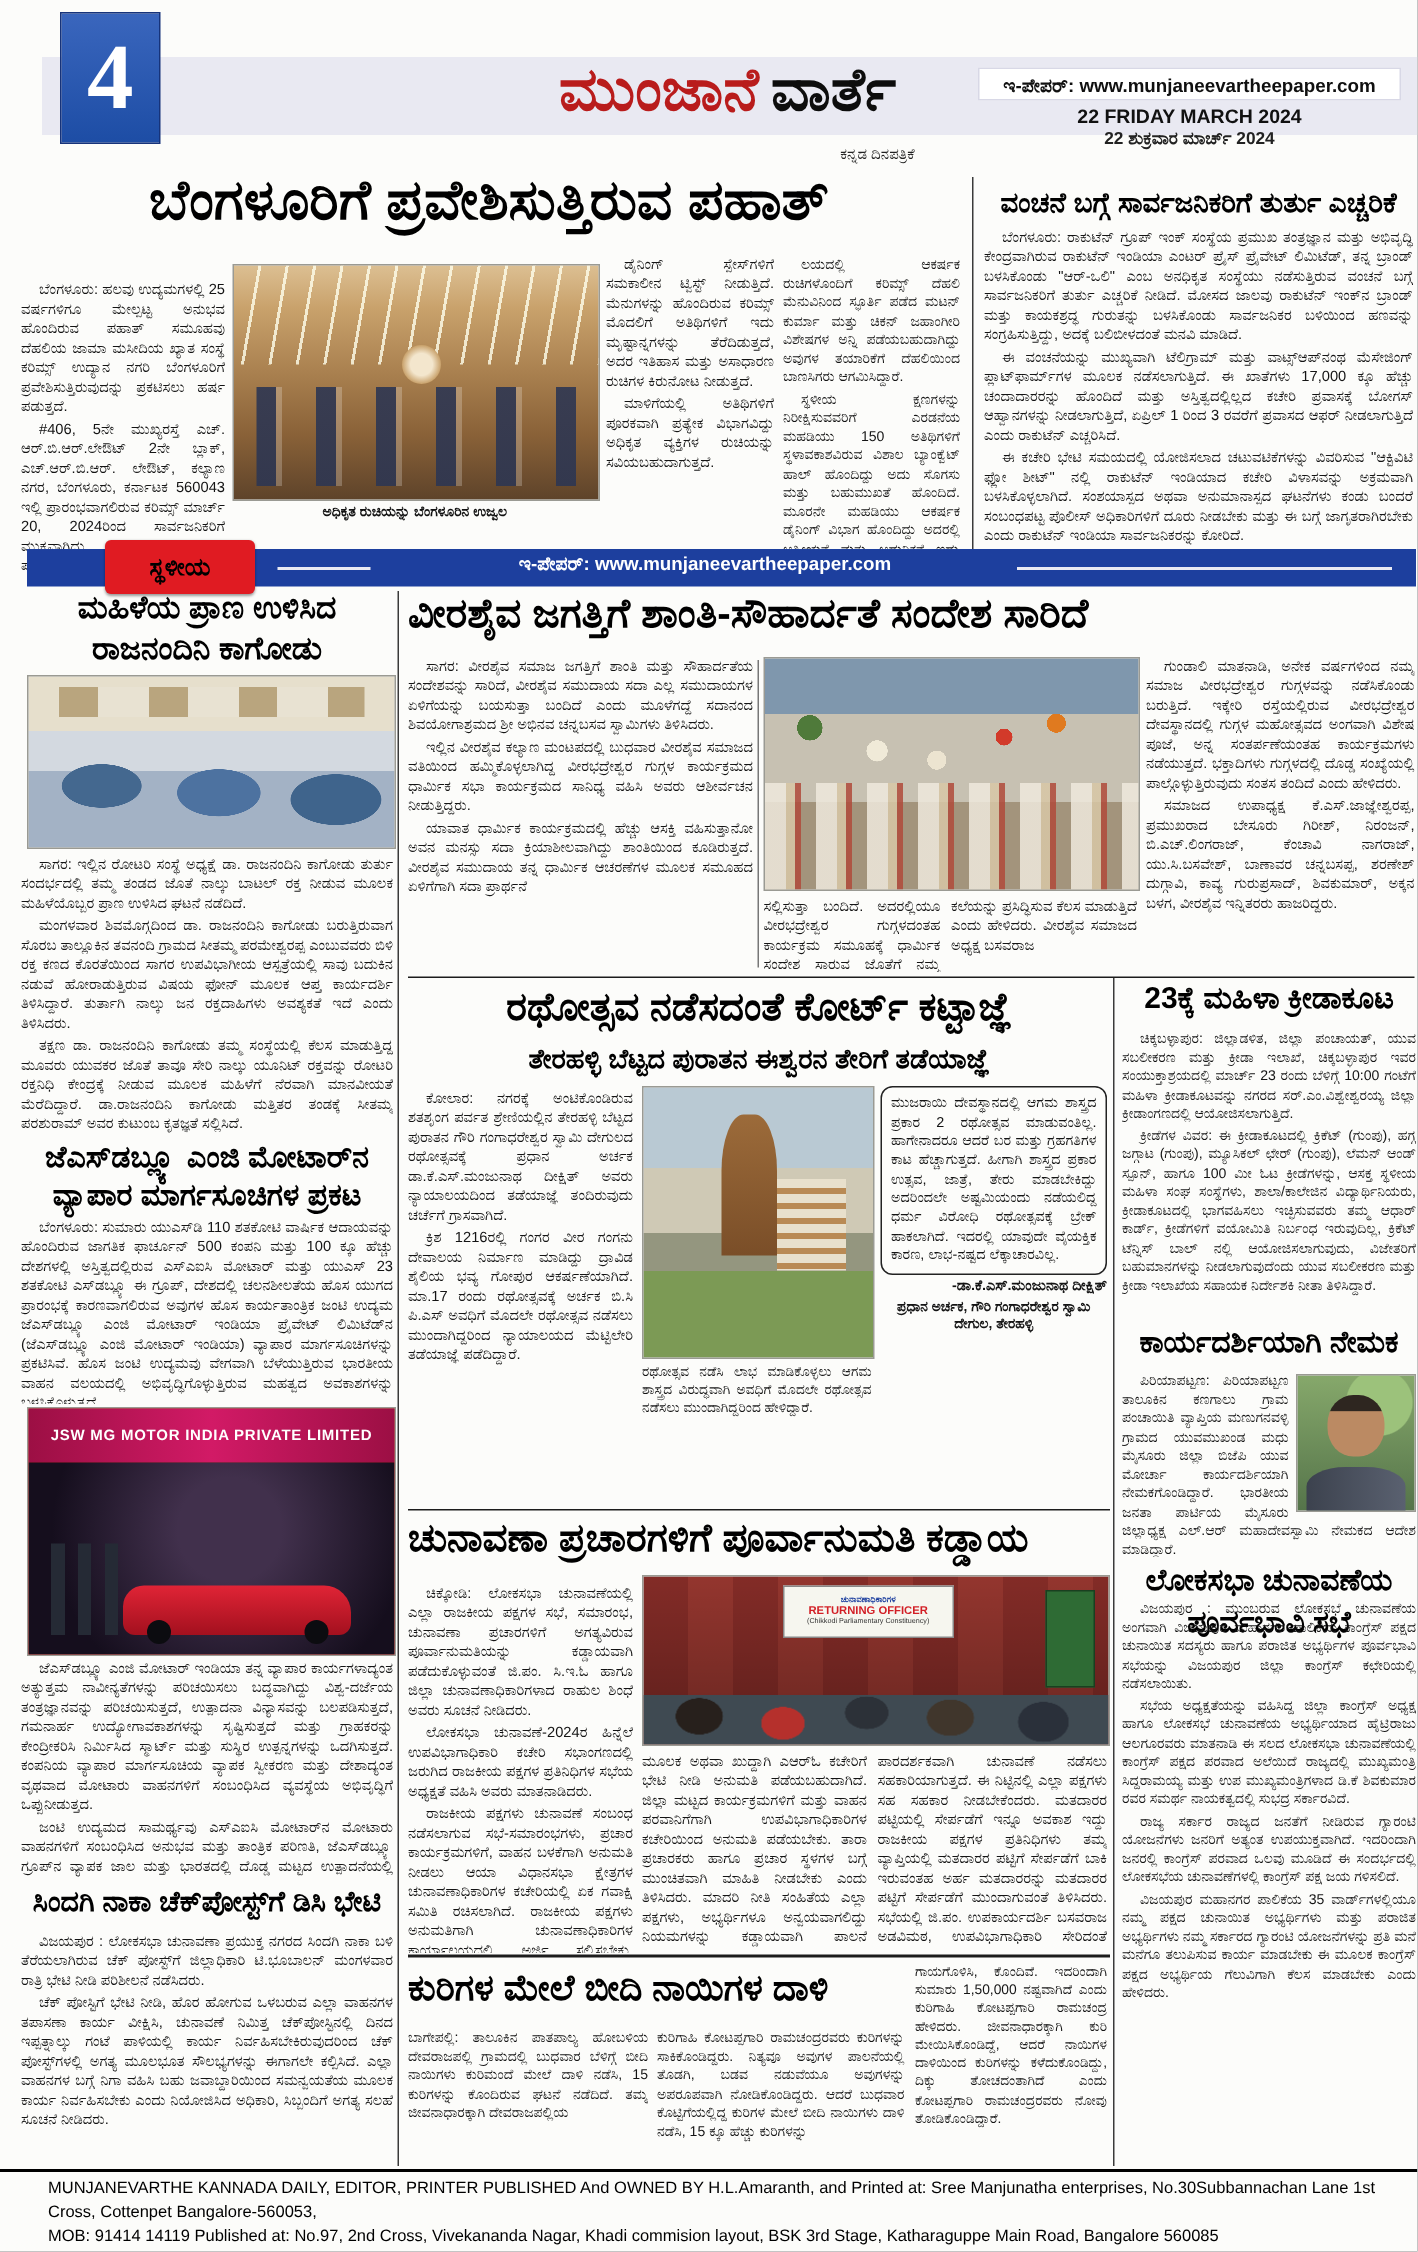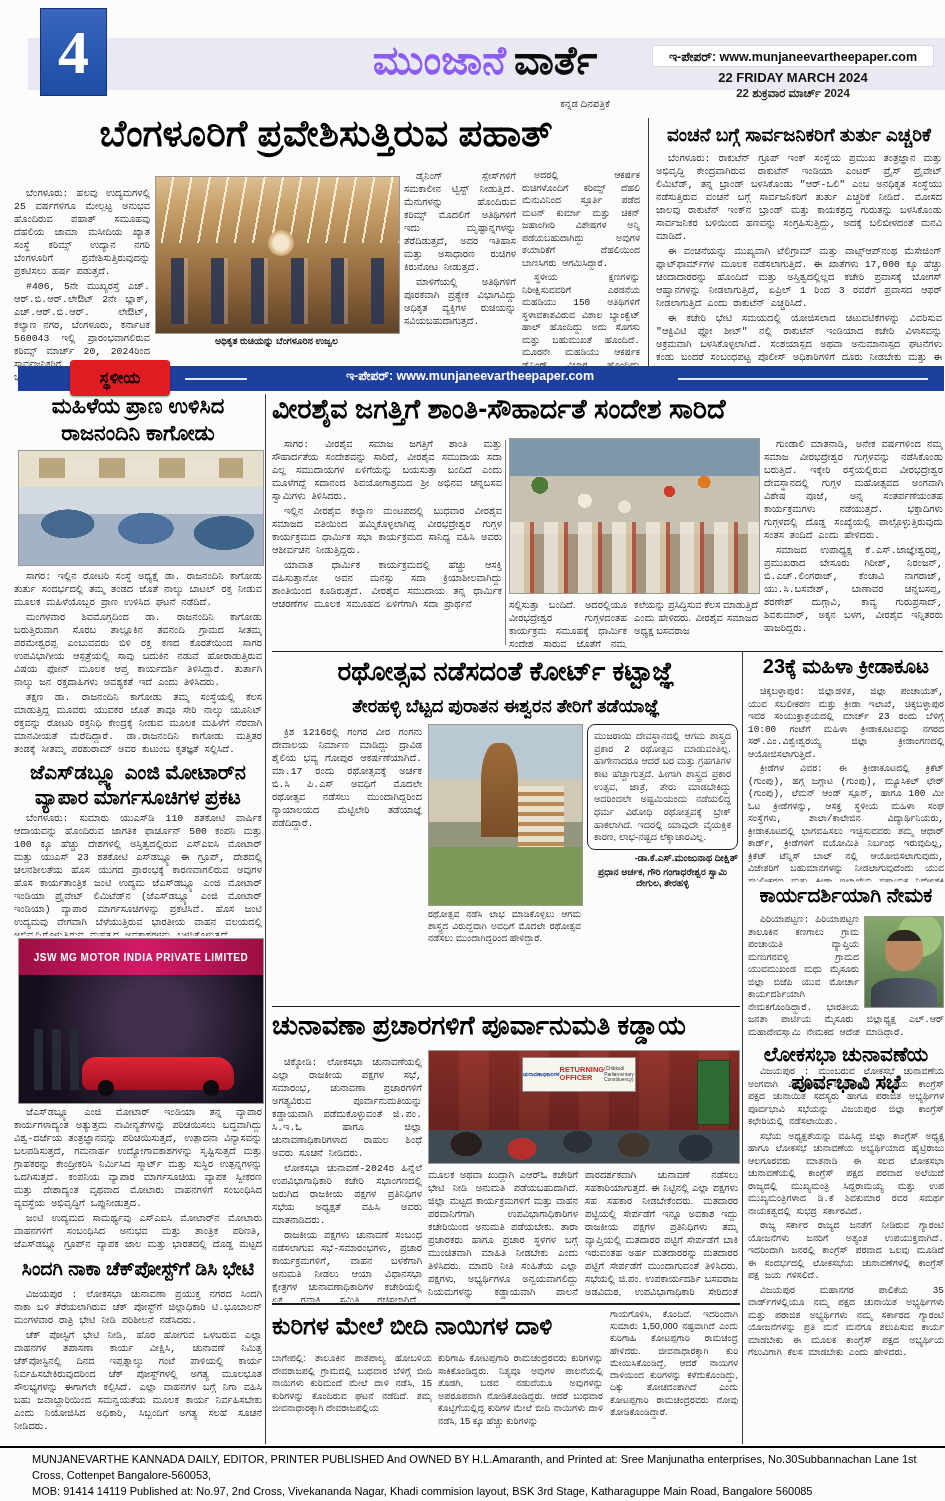--- a/index.html
+++ b/index.html
@@ -2,30 +2,30 @@
 <html><head>
 <meta charset="utf-8">
 <style>
   html,body{margin:0;padding:0;background:#9a9a9a;}
   .page{position:relative;width:945px;height:1501px;background:#fcfcfa;overflow:hidden;
         font-family:"Liberation Sans","DejaVu Sans",sans-serif;color:#141414;}
   .abs{position:absolute;box-sizing:border-box;}
   .vline{position:absolute;width:1px;background:#3a3a3a;}
   .hline{position:absolute;height:1px;background:#1c1c1c;}
   .body-text{font-size:9.8px;line-height:1.33;text-align:justify;overflow:hidden;}
-  .body-text p{margin:0 0 2px 0;text-indent:12px;font-family:Liberation Mono, monospace;}
+  .body-text p{margin:0 0 2px 0;text-indent:12px;}
   .kn-head{font-weight:bold;color:#000;}
   .center{text-align:center;}
   
   .header-strip{left:28px;top:38px;width:917px;height:52px;background:#e9e9f2;}
   .page-num{left:40px;top:8px;width:67px;height:88px;background:linear-gradient(180deg,#3a66bd,#1d4da5);
             display:flex;align-items:center;justify-content:center;border:1px solid #16337a;}
   .page-num span{color:#fff;font-family:"Liberation Serif","DejaVu Serif",serif;font-size:62px;font-weight:bold;}
   .masthead{left:300px;top:38px;width:370px;height:58px;text-align:center;font-weight:bold;font-size:40px;white-space:nowrap;}
-  .m-red{color:#8b5cf6;}
+  .m-red{color:#b91c1c;}
   .m-black{color:#0d0d0d;margin-left:8px;}
   .tagline{left:520px;top:98px;width:130px;font-size:10px;text-align:center;color:#222;}
   .epaper-top{left:652px;top:45px;width:282px;height:22px;background:#fff;border:1px solid #d8d8e6;
               font-size:12.5px;font-weight:bold;text-align:center;line-height:22px;color:#101010;}
   .date-en{left:652px;top:70px;width:282px;font-size:13px;font-weight:bold;text-align:center;color:#111;}
   .date-kn{left:652px;top:87px;width:282px;font-size:11.5px;font-weight:bold;text-align:center;color:#222;}
   
   .blue-bar{left:18px;top:366px;width:926px;height:25px;background:#1d3f9e;}
   .local-badge{left:70px;top:360px;width:100px;height:36px;background:#e01b22;border-radius:4px;
                color:#000000;font-weight:bold;font-size:16px;display:flex;align-items:center;justify-content:center;
@@ -82,21 +82,21 @@
   .ph6-car{position:absolute;left:26%;bottom:10%;width:62%;height:26%;border-radius:14px 18px 8px 8px;
        background:linear-gradient(180deg,#e02436,#a3101e);}
   .ph6-car:before,.ph6-car:after{content:"";position:absolute;bottom:-6px;width:16px;height:16px;border-radius:50%;background:#0c0c10;}
   .ph6-car:before{left:10%;} .ph6-car:after{right:10%;}
   .ph6-men{position:absolute;left:6%;bottom:10%;width:22%;height:48%;
        background:repeating-linear-gradient(90deg,#252a35 0 9px,transparent 9px 18px);}
   
   .ph7{background:linear-gradient(180deg,rgba(0,0,0,.08),rgba(0,0,0,.3) 82%),
        repeating-linear-gradient(90deg,#8e2f2a 0 30px,#a03a32 30px 60px);}
   .ph7 .banner{position:absolute;left:30%;top:5%;width:36%;height:30%;background:#f6f6ef;border:1px solid #888;
-       display:flex;flex-direction:row;align-items:center;justify-content:center;line-height:1.15;}
+       display:flex;flex-direction:column;align-items:center;justify-content:center;line-height:1.15;}
   .ph7 .banner .b1{font-size:5.5px;color:#1d3f9e;font-weight:bold;}
   .ph7 .banner .b2{font-size:7.5px;color:#d21f26;font-weight:bold;}
   .ph7 .banner .b3{font-size:4.8px;color:#333;}
   .ph7 .door{position:absolute;right:3%;top:8%;width:10%;height:56%;background:#2e6b34;border:1px solid #194020;}
   .ph7 .people{position:absolute;left:0;bottom:0;width:100%;height:42%;
        background:radial-gradient(ellipse 26px 20px at 12% 60%,#27201c 0 60%,transparent 61%),
                   radial-gradient(ellipse 24px 18px at 30% 70%,#b5302c 0 60%,transparent 61%),
                   radial-gradient(ellipse 24px 18px at 48% 55%,#2c3138 0 60%,transparent 61%),
                   radial-gradient(ellipse 26px 20px at 66% 62%,#40362c 0 60%,transparent 61%),
                   radial-gradient(ellipse 28px 22px at 86% 68%,#2a303a 0 60%,transparent 61%),
@@ -138,21 +138,21 @@
     <div class="medallion"></div>
     <div class="people"></div>
   </div>
   <div class="abs caption" style="left:155px;top:336px;width:243px;">ಅಧಿಕೃತ ರುಚಿಯನ್ನು ಬೆಂಗಳೂರಿನ ಉಜ್ವಲ</div>
 
   <div class="abs body-text" style="left:404px;top:170px;width:112px;height:196px;">
     <p>ಡೈನಿಂಗ್ ಸ್ಪೇಸ್‌ಗಳಿಗೆ ಸಮಕಾಲೀನ ಟ್ವಿಸ್ಟ್ ನೀಡುತ್ತಿದೆ. ಮೆನುಗಳನ್ನು ಹೊಂದಿರುವ ಕರಿಮ್ಸ್ ಮೊದಲಿಗೆ ಅತಿಥಿಗಳಿಗೆ ಇದು ಮೃಷ್ಟಾನ್ನಗಳನ್ನು ತೆರೆದಿಡುತ್ತದೆ, ಅದರ ಇತಿಹಾಸ ಮತ್ತು ಅಸಾಧಾರಣ ರುಚಿಗಳ ಕಿರುನೋಟ ನೀಡುತ್ತದೆ.</p>
     <p>ಮಾಳಿಗೆಯಲ್ಲಿ ಅತಿಥಿಗಳಿಗೆ ಪೂರಕವಾಗಿ ಪ್ರತ್ಯೇಕ ವಿಭಾಗವಿದ್ದು ಅಧಿಕೃತ ವ್ಯಕ್ತಿಗಳ ರುಚಿಯನ್ನು ಸವಿಯಬಹುದಾಗುತ್ತದೆ.</p>
   </div>
   <div class="abs body-text" style="left:522px;top:170px;width:118px;height:196px;font-size:9.4px;">
-    <p>ಅದರಲ್ಲಿ ಆಕರ್ಷಕ ರುಚಿಗಳೊಂದಿಗೆ ಕರಿಮ್ಸ್ ದೆಹಲಿ ಮೆನುವಿನಿಂದ ಸ್ಫೂರ್ತಿ ಪಡೆದ ಮಟನ್ ಕುರ್ಮಾ ಮತ್ತು ಚಿಕನ್ ಜಹಾಂಗೀರಿ ವಿಶೇಷಗಳ ಅನ್ನಿ ಪಡೆಯಬಹುದಾಗಿದ್ದು ಅವುಗಳ ತಯಾರಿಕೆಗೆ ದೆಹಲಿಯಿಂದ ಬಾಣಸಿಗರು ಆಗಮಿಸಿದ್ದಾರೆ.</p>
+    <p>ಲಯದಲ್ಲಿ ಆಕರ್ಷಕ ರುಚಿಗಳೊಂದಿಗೆ ಕರಿಮ್ಸ್ ದೆಹಲಿ ಮೆನುವಿನಿಂದ ಸ್ಫೂರ್ತಿ ಪಡೆದ ಮಟನ್ ಕುರ್ಮಾ ಮತ್ತು ಚಿಕನ್ ಜಹಾಂಗೀರಿ ವಿಶೇಷಗಳ ಅನ್ನಿ ಪಡೆಯಬಹುದಾಗಿದ್ದು ಅವುಗಳ ತಯಾರಿಕೆಗೆ ದೆಹಲಿಯಿಂದ ಬಾಣಸಿಗರು ಆಗಮಿಸಿದ್ದಾರೆ.</p>
     <p>ಸ್ಥಳೀಯ ಕ್ಷಣಗಳನ್ನು ನಿರೀಕ್ಷಿಸುವವರಿಗೆ ಎರಡನೆಯ ಮಹಡಿಯು 150 ಅತಿಥಿಗಳಿಗೆ ಸ್ಥಳಾವಕಾಶವಿರುವ ವಿಶಾಲ ಬ್ಯಾಂಕ್ವೆಟ್ ಹಾಲ್ ಹೊಂದಿದ್ದು ಅದು ಸೊಗಸು ಮತ್ತು ಬಹುಮುಖತೆ ಹೊಂದಿದೆ. ಮೂರನೇ ಮಹಡಿಯು ಆಕರ್ಷಕ ಡೈನಿಂಗ್ ವಿಭಾಗ ಹೊಂದಿದ್ದು ಅದರಲ್ಲಿ ಆತ್ಮೀಯತೆ ಮತ್ತು ಆಧುನಿಕತೆ ಇದ್ದು ಅತಿಥಿಗಳು ಕರಿಮ್ಸ್ ಖ್ಯಾತಿ ಪಡೆದಿರುವ ತಿನಿಸುಗಳನ್ನು ಆನಂದಿಸಬಹುದು.</p>
   </div>
 
   <div class="vline" style="left:648px;top:118px;height:248px;"></div>
 
   <div class="abs kn-head center" style="left:656px;top:124px;width:286px;font-size:18.5px;">ವಂಚನೆ ಬಗ್ಗೆ ಸಾರ್ವಜನಿಕರಿಗೆ ತುರ್ತು ಎಚ್ಚರಿಕೆ</div>
   <div class="abs body-text" style="left:656px;top:152px;width:286px;height:213px;">
     <p>ಬೆಂಗಳೂರು: ರಾಕುಟೆನ್ ಗ್ರೂಪ್ ಇಂಕ್ ಸಂಸ್ಥೆಯ ಪ್ರಮುಖ ತಂತ್ರಜ್ಞಾನ ಮತ್ತು ಅಭಿವೃದ್ಧಿ ಕೇಂದ್ರವಾಗಿರುವ ರಾಕುಟೆನ್ ಇಂಡಿಯಾ ಎಂಟರ್ ಪ್ರೈಸ್ ಪ್ರೈವೇಟ್ ಲಿಮಿಟೆಡ್, ತನ್ನ ಬ್ರಾಂಡ್ ಬಳಸಿಕೊಂಡು "ಆರ್-ಒಲಿ" ಎಂಬ ಅನಧಿಕೃತ ಸಂಸ್ಥೆಯು ನಡೆಸುತ್ತಿರುವ ವಂಚನೆ ಬಗ್ಗೆ ಸಾರ್ವಜನಿಕರಿಗೆ ತುರ್ತು ಎಚ್ಚರಿಕೆ ನೀಡಿದೆ. ಮೋಸದ ಜಾಲವು ರಾಕುಟೆನ್ ಇಂಕ್‌ನ ಬ್ರಾಂಡ್ ಮತ್ತು ಕಾಯಕಶ್ರದ್ಧ ಗುರುತನ್ನು ಬಳಸಿಕೊಂಡು ಸಾರ್ವಜನಿಕರ ಬಳಿಯಿಂದ ಹಣವನ್ನು ಸಂಗ್ರಹಿಸುತ್ತಿದ್ದು, ಅದಕ್ಕೆ ಬಲಿಬೀಳದಂತೆ ಮನವಿ ಮಾಡಿದೆ.</p>
     <p>ಈ ವಂಚನೆಯನ್ನು ಮುಖ್ಯವಾಗಿ ಟೆಲಿಗ್ರಾಮ್ ಮತ್ತು ವಾಟ್ಸ್‌ಆಪ್‌ನಂಥ ಮೆಸೇಜಿಂಗ್ ಪ್ಲಾಟ್‌ಫಾರ್ಮ್‌ಗಳ ಮೂಲಕ ನಡೆಸಲಾಗುತ್ತಿದೆ. ಈ ಖಾತೆಗಳು 17,000 ಕ್ಕೂ ಹೆಚ್ಚು ಚಂದಾದಾರರನ್ನು ಹೊಂದಿದೆ ಮತ್ತು ಅಸ್ತಿತ್ವದಲ್ಲಿಲ್ಲದ ಕಚೇರಿ ಪ್ರವಾಸಕ್ಕೆ ಬೋಗಸ್ ಆಹ್ವಾನಗಳನ್ನು ನೀಡಲಾಗುತ್ತಿದೆ, ಏಪ್ರಿಲ್ 1 ರಿಂದ 3 ರವರೆಗೆ ಪ್ರವಾಸದ ಆಫರ್ ನೀಡಲಾಗುತ್ತಿದೆ ಎಂದು ರಾಕುಟೆನ್ ಎಚ್ಚರಿಸಿದೆ.</p>
     <p>ಈ ಕಚೇರಿ ಭೇಟಿ ಸಮಯದಲ್ಲಿ ಯೋಜಿಸಲಾದ ಚಟುವಟಿಕೆಗಳನ್ನು ವಿವರಿಸುವ "ಆಕ್ಟಿವಿಟಿ ಫ್ಲೋ ಶೀಟ್" ನಲ್ಲಿ ರಾಕುಟೆನ್ ಇಂಡಿಯಾದ ಕಚೇರಿ ವಿಳಾಸವನ್ನು ಅಕ್ರಮವಾಗಿ ಬಳಸಿಕೊಳ್ಳಲಾಗಿದೆ. ಸಂಶಯಾಸ್ಪದ ಅಥವಾ ಅನುಮಾನಾಸ್ಪದ ಘಟನೆಗಳು ಕಂಡು ಬಂದರೆ ಸಂಬಂಧಪಟ್ಟ ಪೊಲೀಸ್ ಅಧಿಕಾರಿಗಳಿಗೆ ದೂರು ನೀಡಬೇಕು ಮತ್ತು ಈ ಬಗ್ಗೆ ಜಾಗೃತರಾಗಿರಬೇಕು ಎಂದು ರಾಕುಟೆನ್ ಇಂಡಿಯಾ ಸಾರ್ವಜನಿಕರನ್ನು ಕೋರಿದೆ.</p>
@@ -218,20 +218,21 @@
     <p>ಗುಂಡಾಲಿ ಮಾತನಾಡಿ, ಅನೇಕ ವರ್ಷಗಳಿಂದ ನಮ್ಮ ಸಮಾಜ ವೀರಭದ್ರೇಶ್ವರ ಗುಗ್ಗಳವನ್ನು ನಡೆಸಿಕೊಂಡು ಬರುತ್ತಿದೆ. ಇಕ್ಕೇರಿ ರಸ್ತೆಯಲ್ಲಿರುವ ವೀರಭದ್ರೇಶ್ವರ ದೇವಸ್ಥಾನದಲ್ಲಿ ಗುಗ್ಗಳ ಮಹೋತ್ಸವದ ಅಂಗವಾಗಿ ವಿಶೇಷ ಪೂಜೆ, ಅನ್ನ ಸಂತರ್ಪಣೆಯಂತಹ ಕಾರ್ಯಕ್ರಮಗಳು ನಡೆಯುತ್ತದೆ. ಭಕ್ತಾದಿಗಳು ಗುಗ್ಗಳದಲ್ಲಿ ದೊಡ್ಡ ಸಂಖ್ಯೆಯಲ್ಲಿ ಪಾಲ್ಗೊಳ್ಳುತ್ತಿರುವುದು ಸಂತಸ ತಂದಿದೆ ಎಂದು ಹೇಳಿದರು.</p>
     <p>ಸಮಾಜದ ಉಪಾಧ್ಯಕ್ಷ ಕೆ.ಎಸ್.ಜಾಜ್ಞೇಶ್ವರಪ್ಪ, ಪ್ರಮುಖರಾದ ಬೇಸೂರು ಗಿರೀಶ್, ನಿರಂಜನ್, ಬಿ.ಎಚ್.ಲಿಂಗರಾಜ್, ಕೆಂಚಾವಿ ನಾಗರಾಜ್, ಯು.ಸಿ.ಬಸವೇಶ್, ಬಾಣಾವರ ಚನ್ನಬಸಪ್ಪ, ಶರಣೇಶ್ ದುಗ್ಗಾವಿ, ಕಾವ್ಯ ಗುರುಪ್ರಸಾದ್, ಶಿವಕುಮಾರ್, ಅಕ್ಕನ ಬಳಗ, ವೀರಶೈವ ಇನ್ನಿತರರು ಹಾಜರಿದ್ದರು.</p>
   </div>
 
   <div class="hline" style="left:272px;top:651px;width:671px;"></div>
   <div class="vline" style="left:742px;top:652px;height:792px;"></div>
 
   <div class="abs kn-head center" style="left:272px;top:656px;width:468px;font-size:26px;white-space:nowrap;">ರಥೋತ್ಸವ ನಡೆಸದಂತೆ ಕೋರ್ಟ್ ಕಟ್ಟಾಜ್ಞೆ</div>
   <div class="abs kn-head center" style="left:272px;top:696px;width:468px;font-size:18px;">ತೇರಹಳ್ಳಿ ಬೆಟ್ಟದ ಪುರಾತನ ಈಶ್ವರನ ತೇರಿಗೆ ತಡೆಯಾಜ್ಞೆ</div>
   <div class="abs body-text" style="left:272px;top:726px;width:150px;height:278px;">
+    <p>ಕೋಲಾರ: ನಗರಕ್ಕೆ ಅಂಟಿಕೊಂಡಿರುವ ಶತಶೃಂಗ ಪರ್ವತ ಶ್ರೇಣಿಯಲ್ಲಿನ ತೇರಹಳ್ಳಿ ಬೆಟ್ಟದ ಪುರಾತನ ಗೌರಿ ಗಂಗಾಧರೇಶ್ವರ ಸ್ವಾಮಿ ದೇಗುಲದ ರಥೋತ್ಸವಕ್ಕೆ ಪ್ರಧಾನ ಅರ್ಚಕ ಡಾ.ಕೆ.ಎಸ್.ಮಂಜುನಾಥ ದೀಕ್ಷಿತ್ ಅವರು ನ್ಯಾಯಾಲಯದಿಂದ ತಡೆಯಾಜ್ಞೆ ತಂದಿರುವುದು ಚರ್ಚೆಗೆ ಗ್ರಾಸವಾಗಿದೆ.</p>
     <p>ಕ್ರಿಶ 1216ರಲ್ಲಿ ಗಂಗರ ವೀರ ಗಂಗನು ದೇವಾಲಯ ನಿರ್ಮಾಣ ಮಾಡಿದ್ದು ದ್ರಾವಿಡ ಶೈಲಿಯ ಭವ್ಯ ಗೋಪುರ ಆಕರ್ಷಣೆಯಾಗಿದೆ. ಮಾ.17 ರಂದು ರಥೋತ್ಸವಕ್ಕೆ ಅರ್ಚಕ ಬಿ.ಸಿ ಪಿ.ಎಸ್ ಅವಧಿಗೆ ಮೊದಲೇ ರಥೋತ್ಸವ ನಡೆಸಲು ಮುಂದಾಗಿದ್ದರಿಂದ ನ್ಯಾಯಾಲಯದ ಮೆಟ್ಟಿಲೇರಿ ತಡೆಯಾಜ್ಞೆ ಪಡೆದಿದ್ದಾರೆ.</p>
   </div>
   <div class="photo ph4" style="left:428px;top:724px;width:153px;height:180px;">
     <div class="tower"></div>
     <div class="shrine"></div>
   </div>
   <div class="abs body-text" style="left:428px;top:908px;width:153px;height:96px;font-size:9.2px;">
     <div>ರಥೋತ್ಸವ ನಡೆಸಿ ಲಾಭ ಮಾಡಿಕೊಳ್ಳಲು ಆಗಮ ಶಾಸ್ತ್ರದ ವಿರುದ್ಧವಾಗಿ ಅವಧಿಗೆ ಮೊದಲೇ ರಥೋತ್ಸವ ನಡೆಸಲು ಮುಂದಾಗಿದ್ದರಿಂದ ಹೇಳಿದ್ದಾರೆ.</div>
   </div>
   <div class="abs" style="left:587px;top:724px;width:151px;height:280px;">

